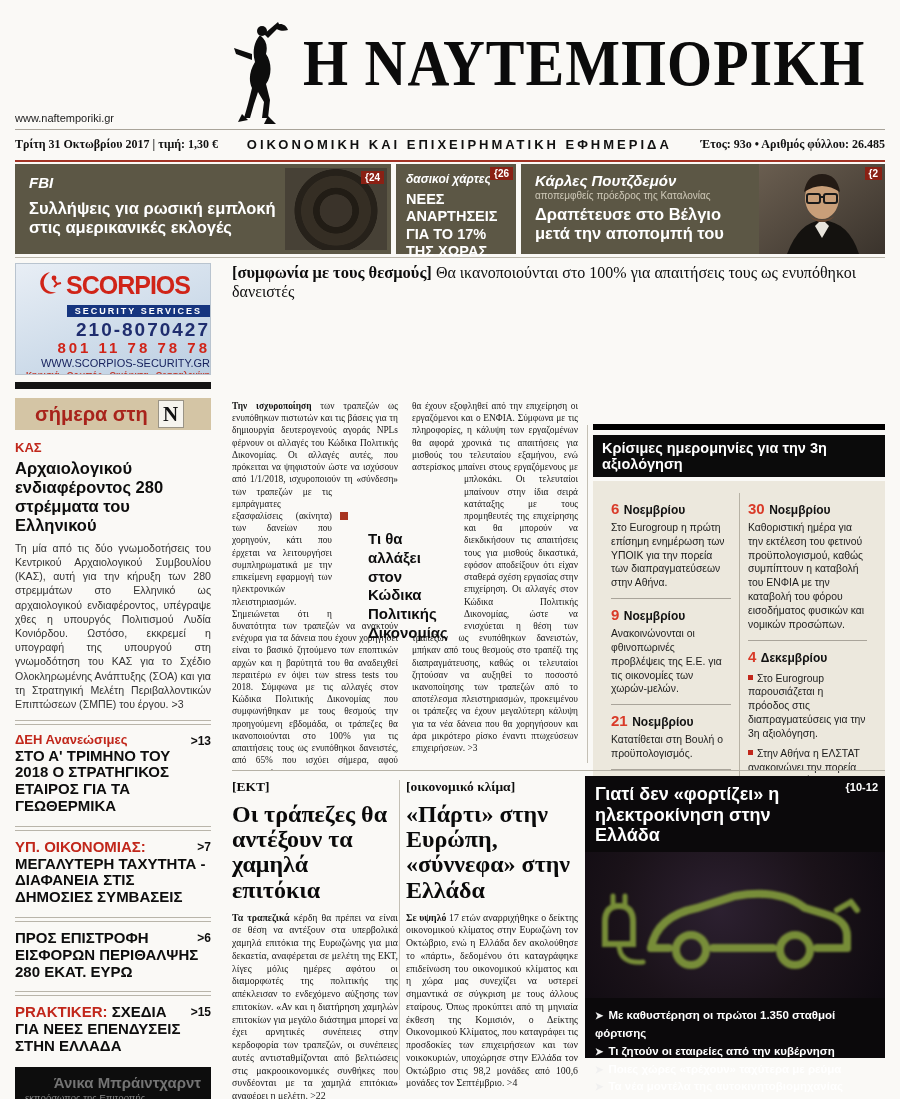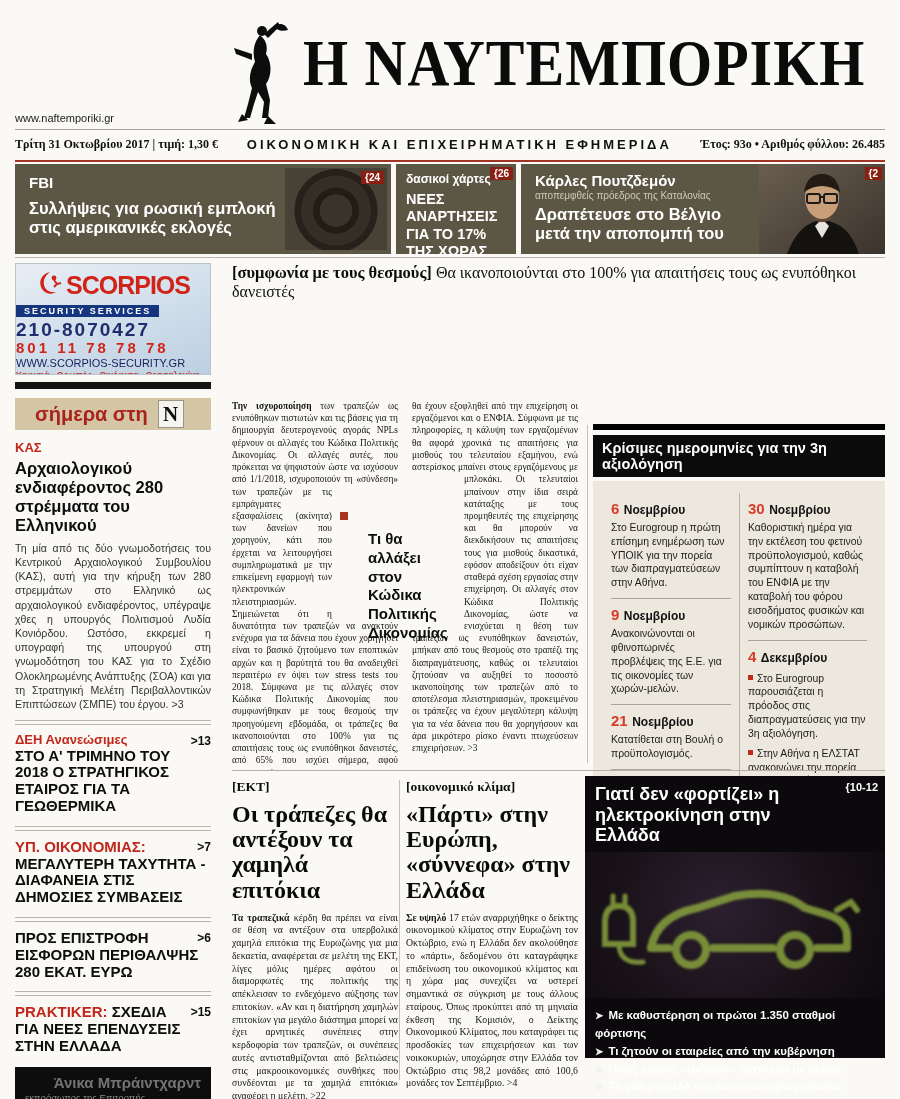--- a/index.html
+++ b/index.html
@@ -18,34 +18,34 @@
   #date-right{font-family:"Liberation Serif",serif;font-weight:bold;font-size:12px;}
   
   #topstrip{left:15px;right:15px;top:160px;height:94px;border-top:2px solid #a23325;
       display:flex;gap:5px;background:#faf9f6;padding-top:2px;box-sizing:border-box;}
   .panel{position:relative;background:#5c5745;color:#fff;height:90px;box-sizing:border-box;}
   #panel-fbi{width:376px;padding:10px 112px 8px 14px;}
   #panel-forest{width:120px;padding:8px 10px;}
   #panel-puig{flex:1;padding:8px 132px 8px 14px;}
   .tag{position:absolute;top:3px;right:3px;background:#8a2014;color:#fff;
        font-size:10px;font-weight:bold;padding:1px 4px;}
-  .strip-kicker{font-weight:bold;font-size:15px;}
+  .strip-kicker{font-weight:bold;font-size:15px;font-style:italic;}
   .strip-head{font-weight:bold;font-size:16.5px;line-height:1.18;margin-top:8px;}
   #panel-forest .strip-kicker{font-size:12px;}
   #panel-forest .strip-head{font-size:14.5px;margin-top:5px;line-height:1.2;}
   .strip-role{font-size:10px;color:#cfc9b8;margin-top:1px;}
   #panel-puig .strip-head{margin-top:4px;}
   #manhole{position:absolute;right:4px;top:4px;bottom:4px;width:102px;
       background:#453e33 radial-gradient(circle at 50% 52%, #3a332a 0 24%, #211c15 25% 34%, #352e24 35% 52%, #26211a 53% 62%, #474136 63% 100%);}
   #portrait{position:absolute;right:0;top:0;width:126px;height:90px;}
   #rule3{left:15px;right:15px;top:257px;border-top:1px solid #b9b5aa;}
   
   #sidebar{left:15px;top:263px;width:196px;}
   #ad-box{height:110px;border:1px solid #b9c4cf;background:linear-gradient(160deg,#e8eef5,#bccfe2);
-      text-align:left;position:relative;overflow:hidden;}
+      text-align:right;position:relative;overflow:hidden;}
   #ad-brand-row{display:flex;align-items:center;justify-content:center;margin-top:6px;}
   #ad-brand{color:#d02418;font-weight:bold;font-size:25px;letter-spacing:-1px;}
   #ad-tagline{display:inline-block;background:#16357f;color:#fff;font-weight:bold;font-size:9px;
       letter-spacing:2px;padding:1px 8px;margin-top:-3px;}
   #ad-phone1{color:#1f2d6e;font-weight:bold;font-size:19px;letter-spacing:2px;line-height:1.05;margin-top:2px;}
   #ad-phone2{color:#d02418;font-weight:bold;font-size:15px;letter-spacing:3px;line-height:1.05;}
   #ad-url{color:#15205c;font-weight:normal;font-size:11px;margin-top:1px;}
   #ad-locations{color:#c0392b;font-weight:bold;font-size:8.5px;margin-top:1px;}
   #black-bar{height:7px;background:#141414;margin-top:7px;}
   #today-hdr{margin-top:9px;height:32px;background:#d4c5a5;display:flex;align-items:center;padding-left:20px;}

